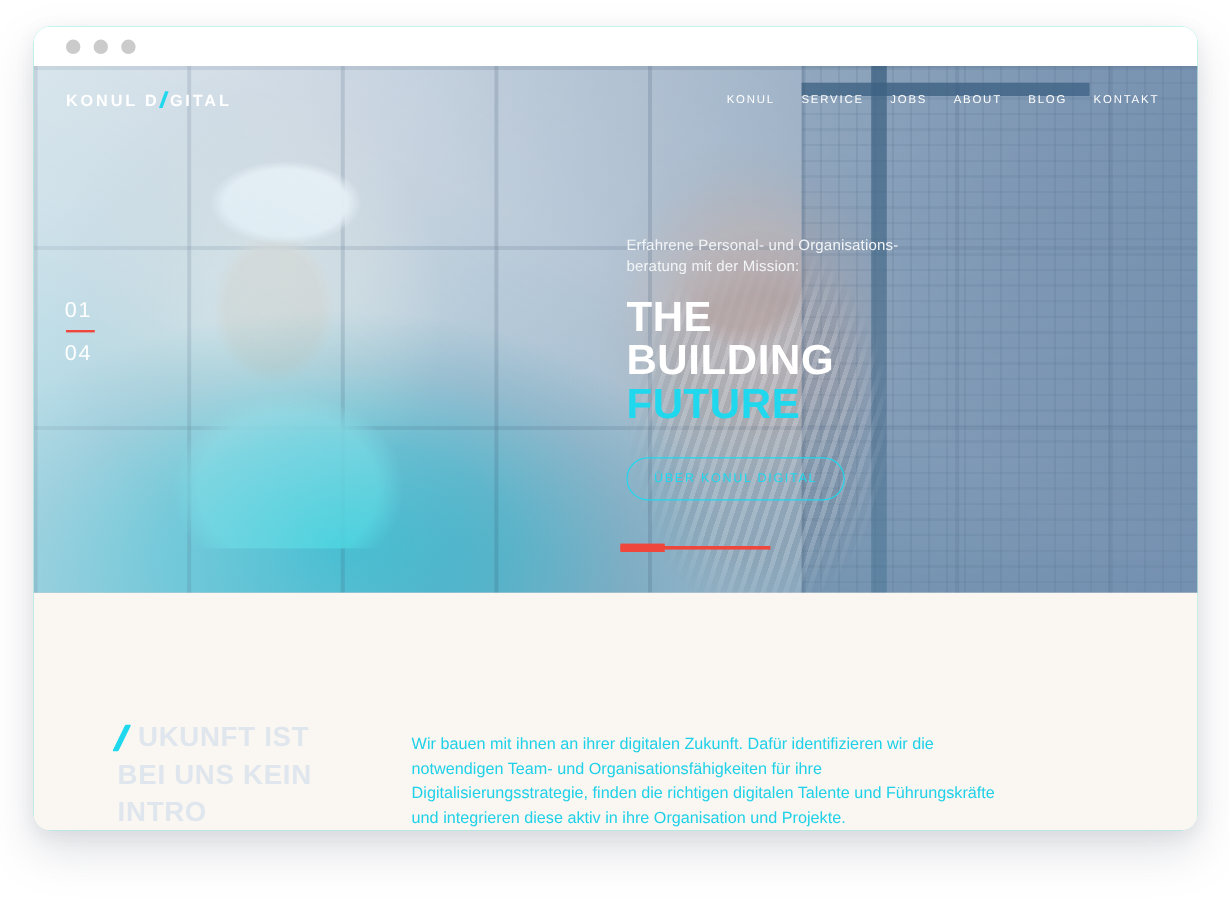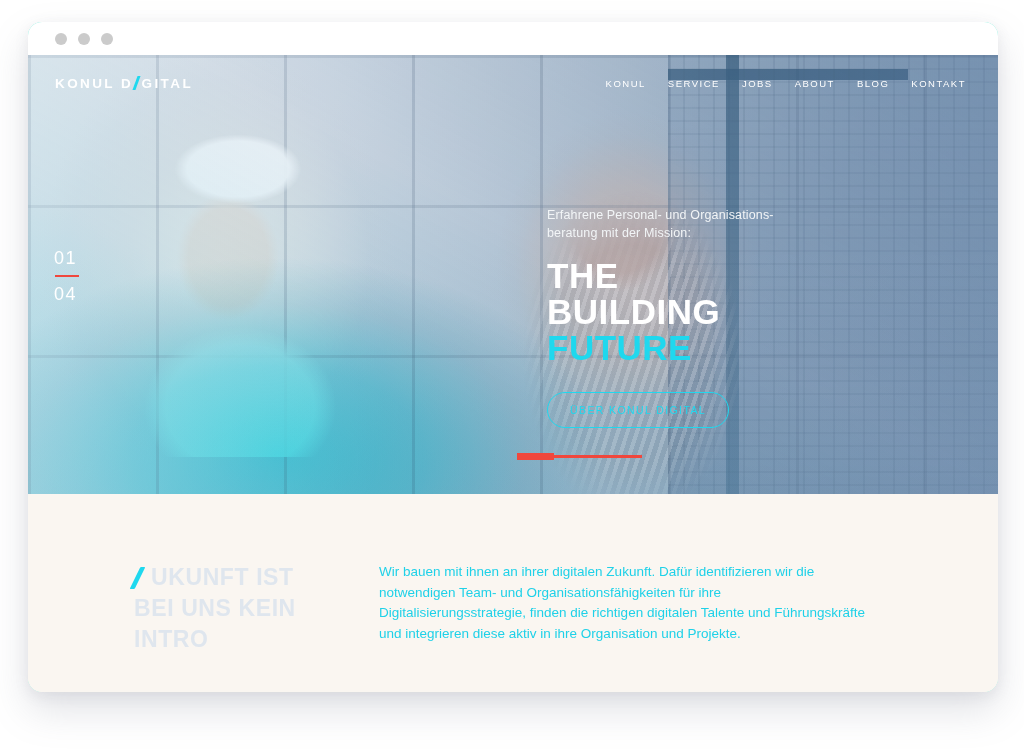--- a/index.html
+++ b/index.html
@@ -194,25 +194,24 @@
   .slide-rule {
     width: 24px;
     height: 2px;
     background: #f0473d;
     margin: 4px 0 4px 1px;
   }
 
   
   .hero-copy {
     position: absolute;
-    left: 519px;
+    left: 494px;
     top: 140px;
     width: 360px;
     z-index: 6;
-    margin-top: 11px;
   }
   .hero-kicker {
     color: #f2f5f7;
     font-size: 12.5px;
     line-height: 18px;
     letter-spacing: .15px;
     margin-bottom: 16px;
     max-width: 245px;
   }
   .hero-title {
@@ -255,22 +254,23 @@
     width: 37px; height: 7px;
     background: #f0473d;
   }
 
   
   .lower-section {
     background: #faf6f1;
     height: 198px;
     position: relative;
     display: flex;
-    padding: 68px 48px 0 104px;
+    padding: 68px 48px 0 68px;
     box-sizing: border-box;
+    align-items: flex-end;
   }
   .lower-heading {
     width: 216px;
     flex: none;
     color: #dfe6ee;
     font-size: 23px;
     font-weight: bold;
     line-height: 31px;
     letter-spacing: .6px;
     position: relative;

